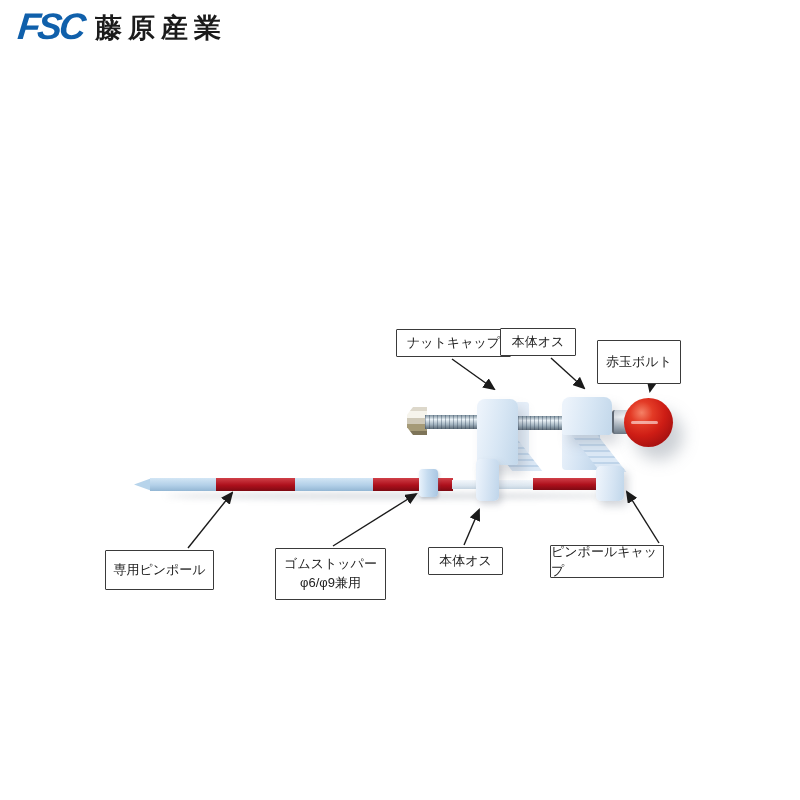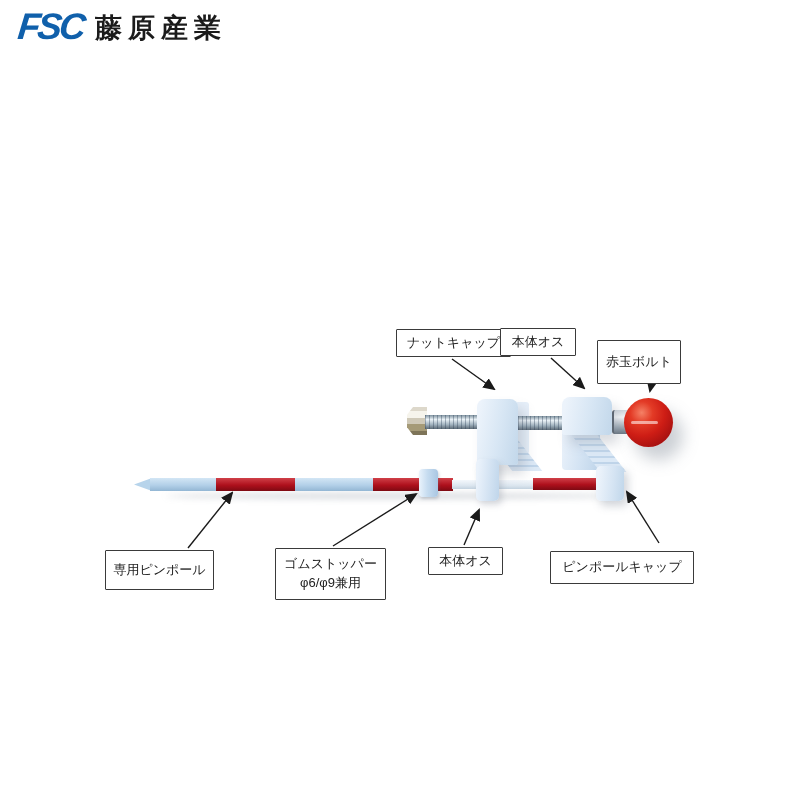--- a/index.html
+++ b/index.html
@@ -153,15 +153,15 @@
 <div class="callout" style="left:105px;top:550px;width:109px;height:40px;">
   <span>専用ピンポール</span>
 </div>
 <div class="callout" style="left:275px;top:548px;width:111px;height:52px;">
   <span>ゴムストッパー</span>
   <span>φ6/φ9兼用</span>
 </div>
 <div class="callout" style="left:428px;top:547px;width:75px;height:28px;">
   <span>本体オス</span>
 </div>
-<div class="callout" style="left:550px;top:545px;width:144px;height:33px;margin-top:6px;">
+<div class="callout" style="left:550px;top:545px;width:114px;height:33px;">
   <span>ピンポールキャップ</span>
 </div>
 
 </body></html>

